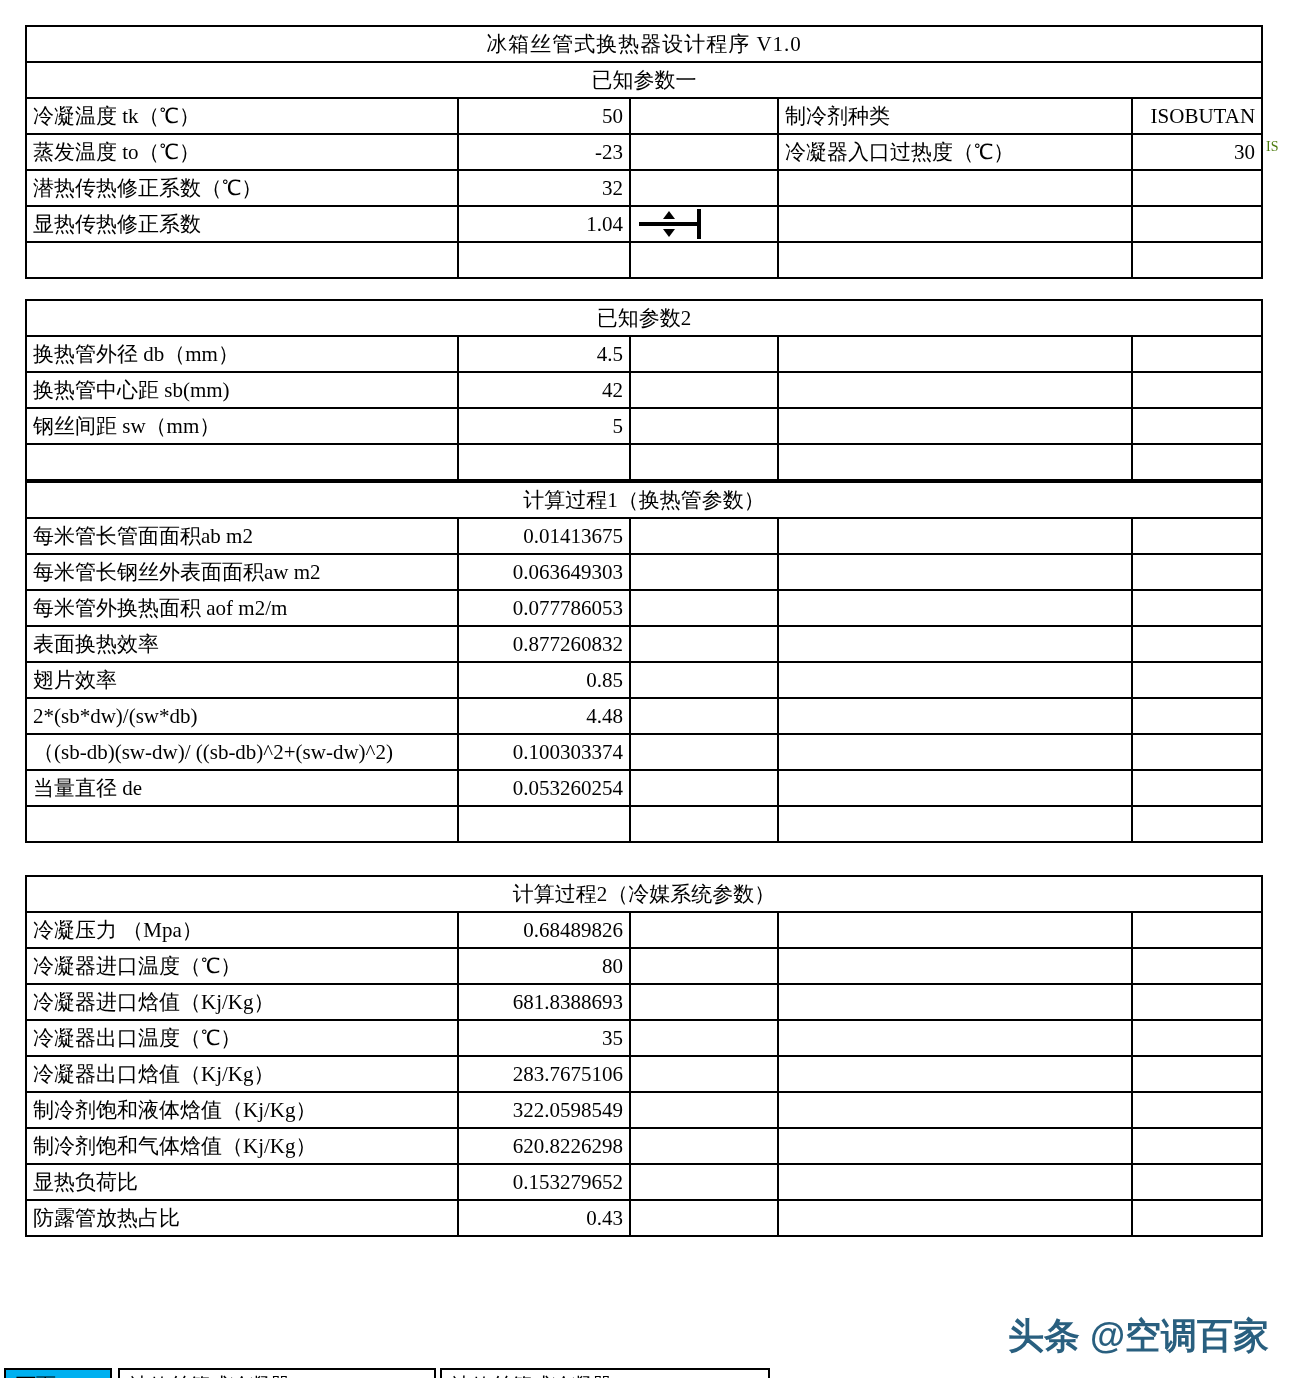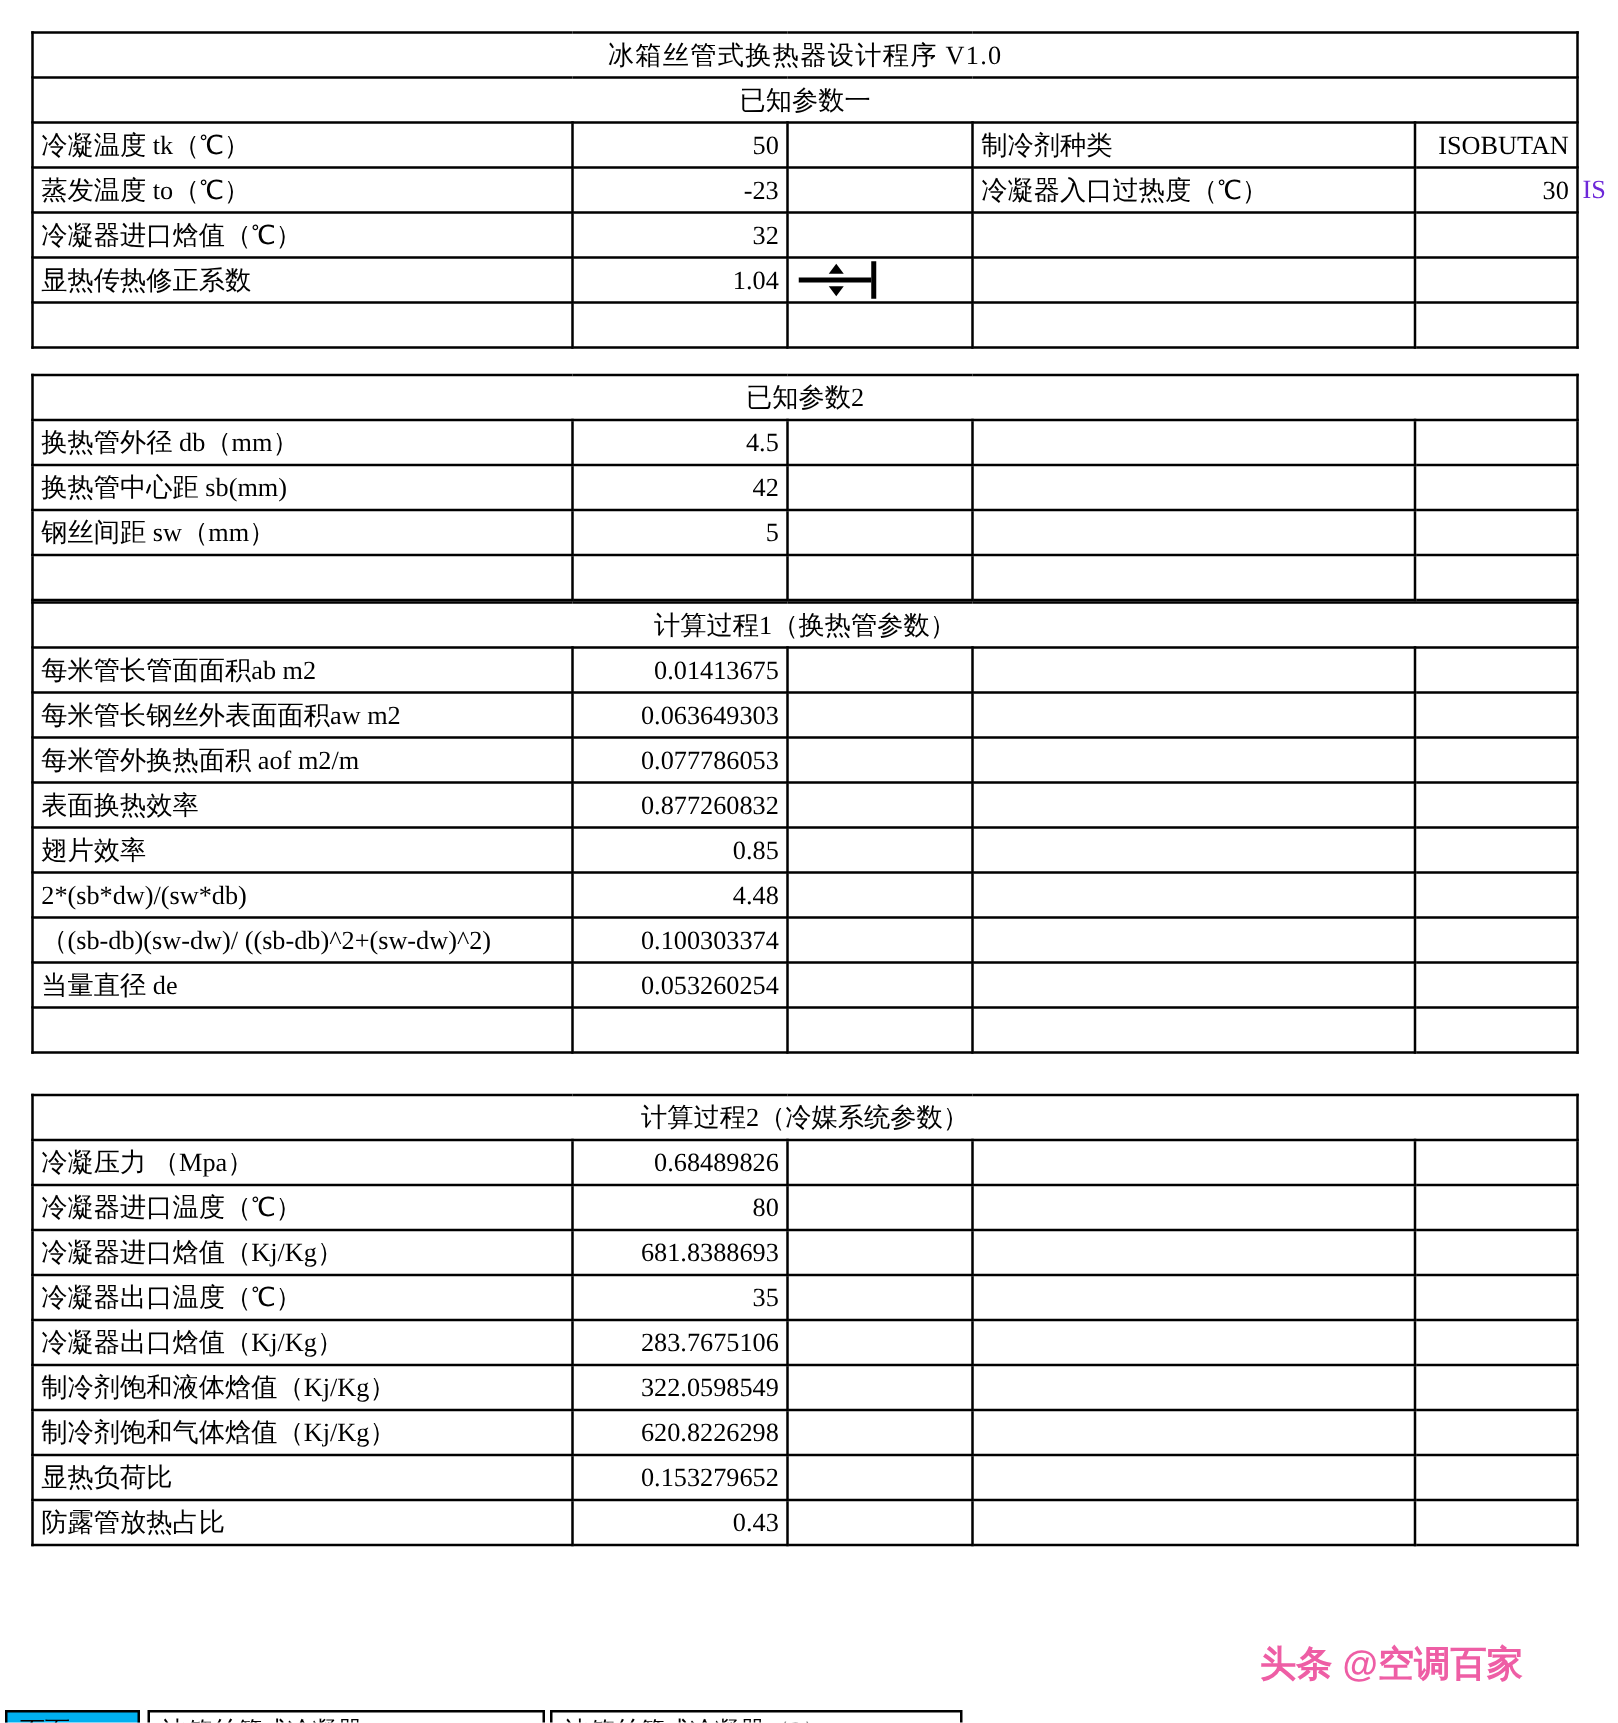--- a/index.html
+++ b/index.html
@@ -95,31 +95,31 @@
   }
   .spinner .up { top: 2px; border-bottom: 8px solid #000; }
   .spinner .dn { bottom: 2px; border-top: 8px solid #000; }
   .spin-wrap { display:flex; align-items:center; height:100%; }
 
   
   .overflow-txt {
     position: absolute;
     left: 1266px;
     top: 139px;
-    font-size: 21px;
+    font-size: 14px;
     font-family: "Liberation Serif", serif;
-    color: #6d28d9;
+    color: #4d7c0f;
     white-space: nowrap;
   }
   
   #watermark {
     position: absolute;
     left: 1008px; top: 1312px;
-    font-size: 29px;
-    color: #ec4899;
+    font-size: 36px;
+    color: #0c4a6e;
     font-family: "Liberation Sans", sans-serif;
     white-space: nowrap;
     font-weight: 600;
     opacity: .88;
   }
   
   #tabbar {
     position: absolute;
     left: 0; top: 1368px;
     width: 1294px; height: 10px;
@@ -171,21 +171,21 @@
       <td class="val blue">ISOBUTAN</td>
     </tr>
     <tr>
       <td class="lbl blue">蒸发温度 to（℃）</td>
       <td class="val blue">-23</td>
       <td class="white"></td>
       <td class="lbl blue">冷凝器入口过热度（℃）</td>
       <td class="val blue">30</td>
     </tr>
     <tr>
-      <td class="lbl blue">冷凝器进口焓值（℃）</td>
+      <td class="lbl blue">潜热传热修正系数（℃）</td>
       <td class="val blue">32</td>
       <td class="white"></td>
       <td class="white"></td>
       <td class="white"></td>
     </tr>
     <tr>
       <td class="lbl blue">显热传热修正系数</td>
       <td class="val blue">1.04</td>
       <td class="white">
         <div class="spin-wrap">

